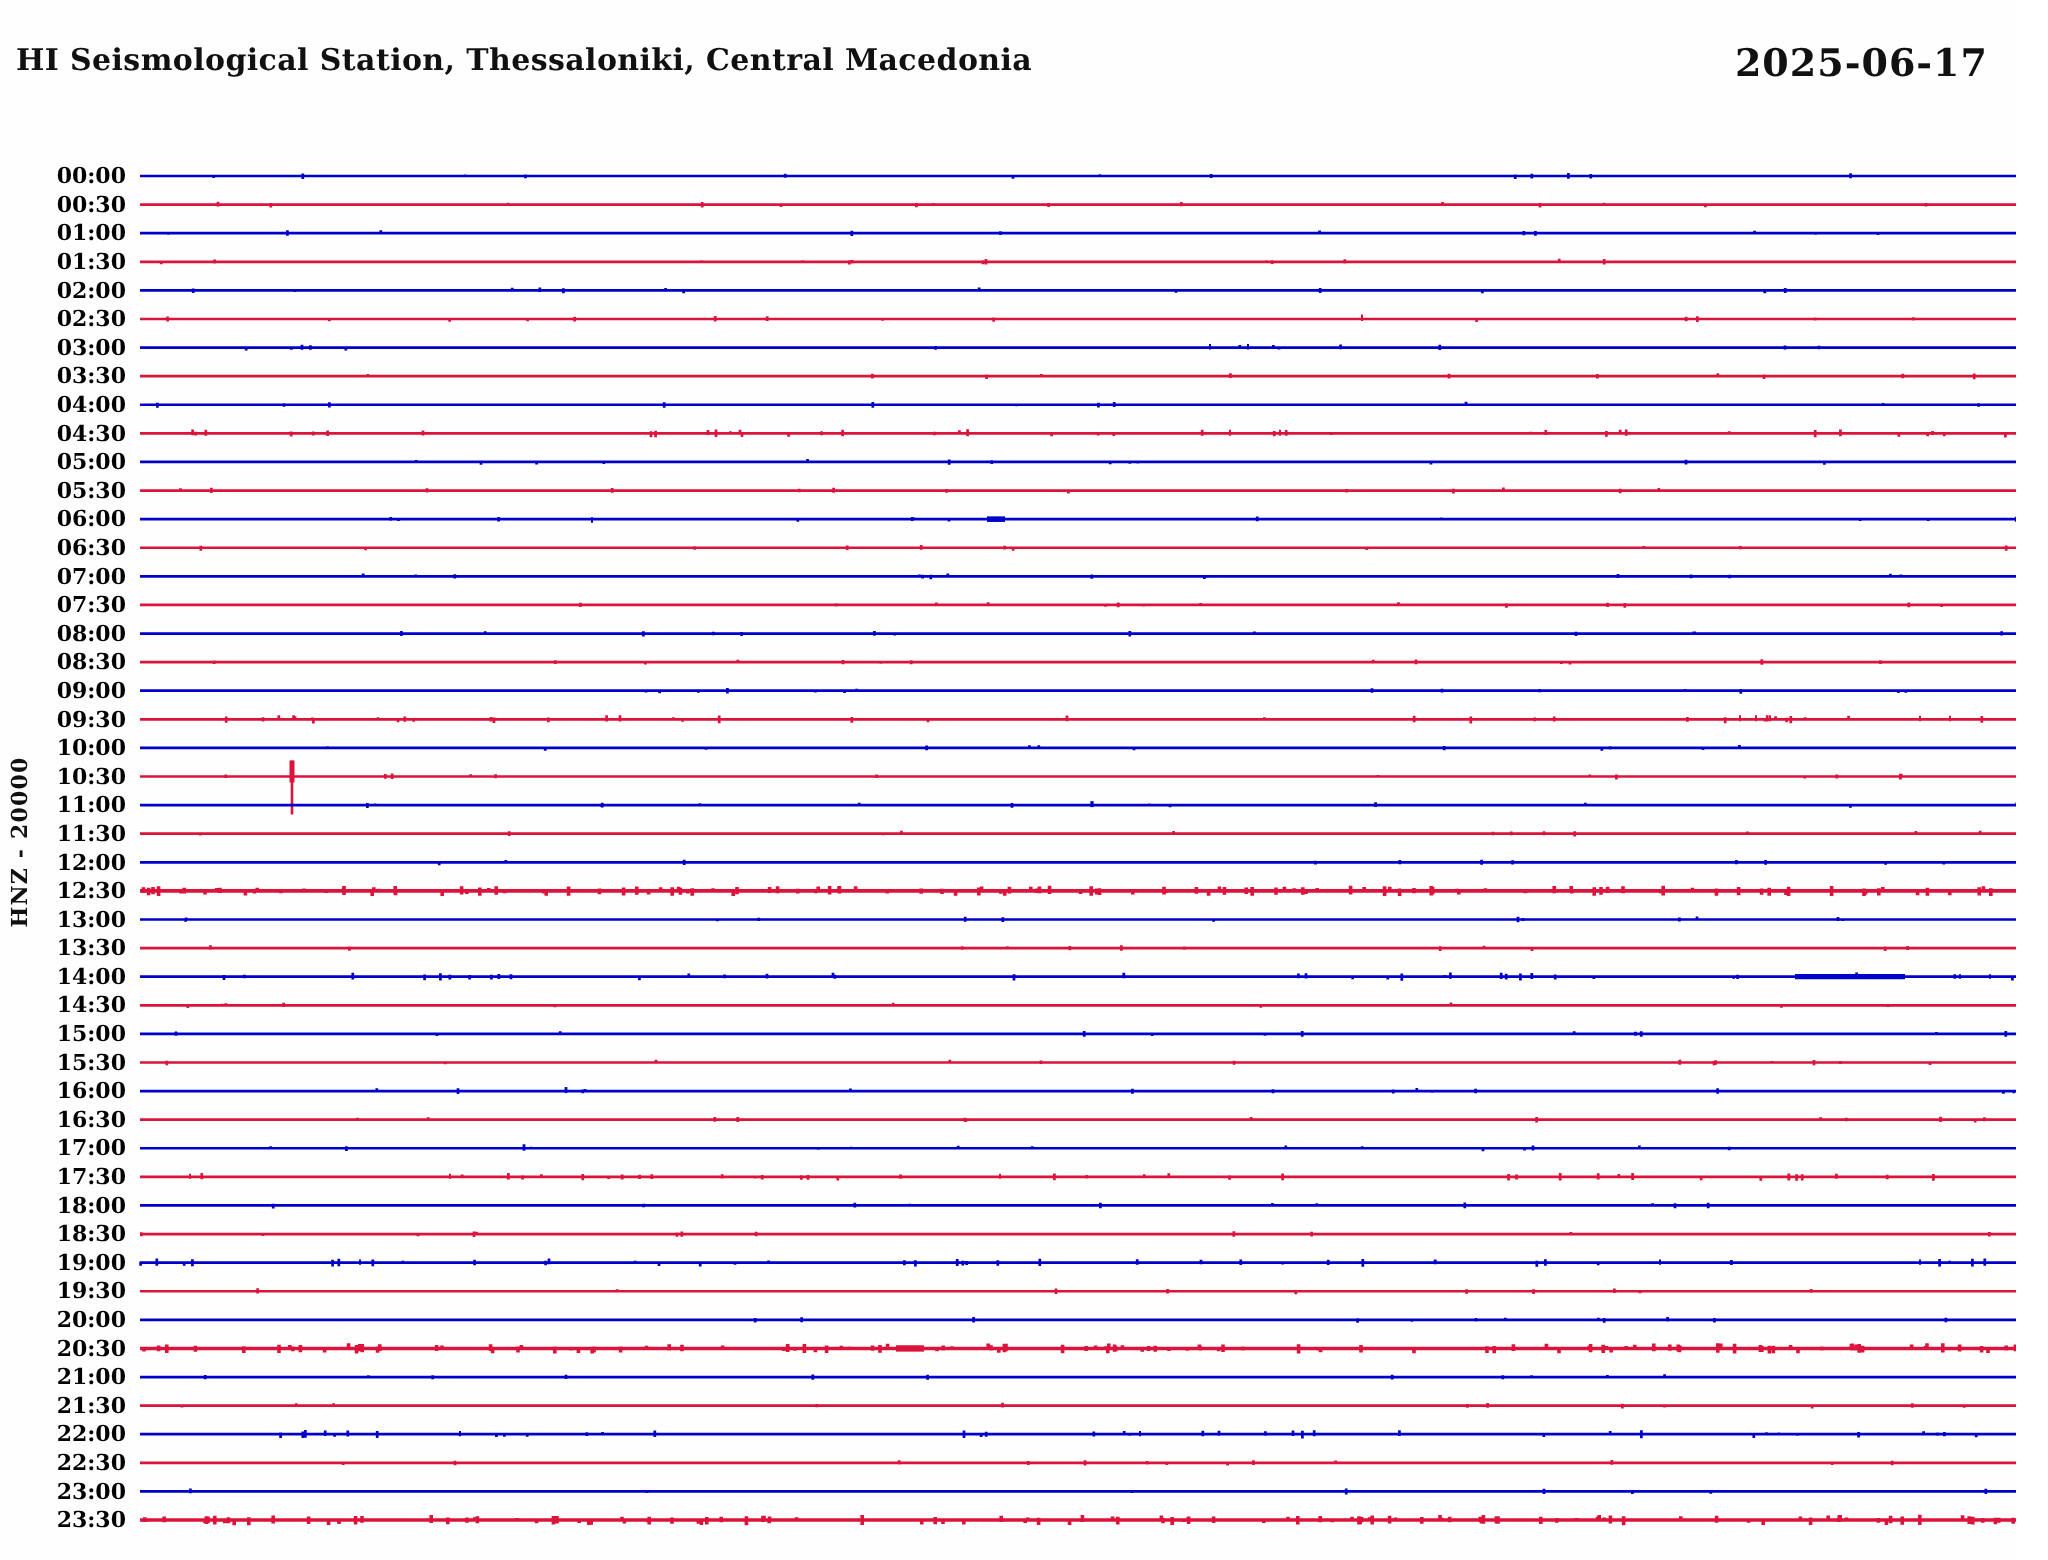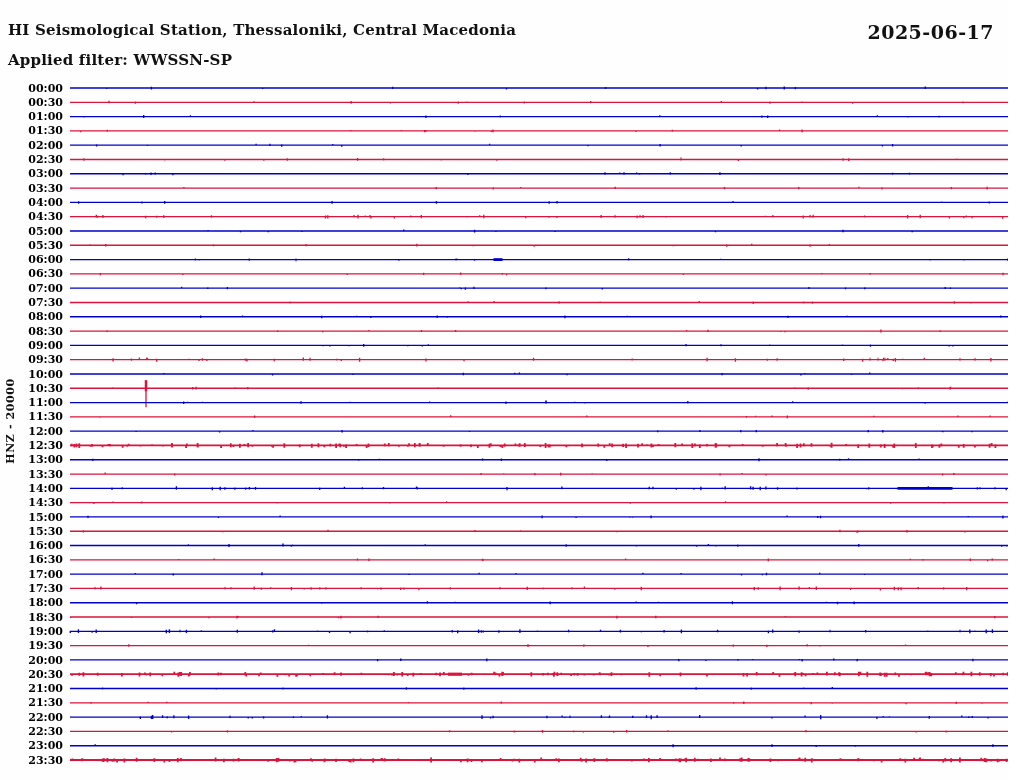--- a/index.html
+++ b/index.html
@@ -29,21 +29,20 @@
     font-size:11px;font-weight:bold;letter-spacing:0.6px;white-space:nowrap;
   }
   svg{position:absolute;left:0;top:0;}
 </style>
 </head>
 <body>
 
 <div class="page">
   <div class="hdr-title">HI Seismological Station, Thessaloniki, Central Macedonia</div>
   <div class="hdr-date">2025-06-17</div>
-  <div class="hdr-filter">Applied filter: WWSSN-SP</div>
   <div class="channel-label">HNZ - 20000</div>
   <svg id="helicorder-svg" width="1024" height="780" viewBox="0 0 1024 780" xmlns="http://www.w3.org/2000/svg">
       <text x="63" y="91.6" text-anchor="end" font-family="&quot;DejaVu Serif&quot;, serif" font-size="11" font-weight="bold" fill="#000000">00:00</text>
       <path d="M70 88.00 H1014 M506.5 87.57 L506.5 89.43 M392.6 86.84 L392.6 88.91 M784.2 86.51 L784.2 89.43 M757.6 87.19 L757.6 89.50 M151.4 86.8 L151.4 89.47 M925.3 86.62 L925.3 89.12 M106.8 87.45 L106.8 88.98 M605.6 86.96 L605.6 88.94 M262.7 87.19 L262.7 89.08 M549.9 87.18 L549.9 88.43 M232.6 87.27 L232.6 88.50 M795.4 87.04 L795.4 89.26 M201.8 87.39 L201.8 88.42 M765.9 86.86 L765.9 89.29" stroke="#0000cd" fill="none" stroke-width="1.35"></path>
       <text x="63" y="105.898" text-anchor="end" font-family="&quot;DejaVu Serif&quot;, serif" font-size="11" font-weight="bold" fill="#000000">00:30</text>
       <path d="M70 102.30 H1014 M590.7 101.038 L590.7 103.18 M802.0 101.408 L802.0 102.95 M963.0 101.508 L963.0 103.27 M458.2 101.488 L458.2 103.66 M770.0 101.528 L770.0 103.78 M721.3 100.94800000000001 L721.3 102.87 M351.1 100.97800000000001 L351.1 103.77 M466.6 101.47800000000001 L466.6 102.84 M390.5 101.888 L390.5 103.54 M135.4 101.488 L135.4 103.74 M852.7 101.808 L852.7 103.66 M524.3 101.438 L524.3 103.47 M109.0 100.83800000000001 L109.0 103.29 M254.1 101.33800000000001 L254.1 102.92" stroke="#dc143c" fill="none" stroke-width="1.35"></path>
       <text x="63" y="120.196" text-anchor="end" font-family="&quot;DejaVu Serif&quot;, serif" font-size="11" font-weight="bold" fill="#000000">01:00</text>
       <path d="M70 116.60 H1014 M907.8 116.126 L907.8 117.40 M500.2 115.60600000000001 L500.2 117.48 M767.7 115.446 L767.7 117.89 M939.0 115.866 L939.0 117.49 M194.1 116.13600000000001 L194.1 117.24 M761.9 115.516 L761.9 117.67 M659.6 115.696 L659.6 117.10 M877.3 115.346 L877.3 117.17 M143.7 115.116 L143.7 117.88 M780.0 115.956 L780.0 117.19 M190.4 115.156 L190.4 117.02 M84.2 115.956 L84.2 117.41 M659.8 115.27600000000001 L659.8 117.04 M425.9 115.38600000000001 L425.9 118.04" stroke="#0000cd" fill="none" stroke-width="1.35"></path>
       <text x="63" y="134.494" text-anchor="end" font-family="&quot;DejaVu Serif&quot;, serif" font-size="11" font-weight="bold" fill="#000000">01:30</text>
       <path d="M70 130.89 H1014 M779.6 129.404 L779.6 131.44 M491.5 130.184 L491.5 132.07 M636.1 130.184 L636.1 132.01 M350.7 130.084 L350.7 131.40 M633.4 130.16400000000002 L633.4 131.36 M401.4 130.094 L401.4 131.54 M424.7 130.084 L424.7 132.31 M475.0 130.264 L475.0 131.66 M80.6 130.19400000000002 L80.6 132.16 M672.4 129.654 L672.4 131.70 M107.3 129.75400000000002 L107.3 131.73 M802.1 129.544 L802.1 132.19 M493.0 129.464 L493.0 132.21 M426.1 129.984 L426.1 131.79" stroke="#dc143c" fill="none" stroke-width="1.35"></path>

